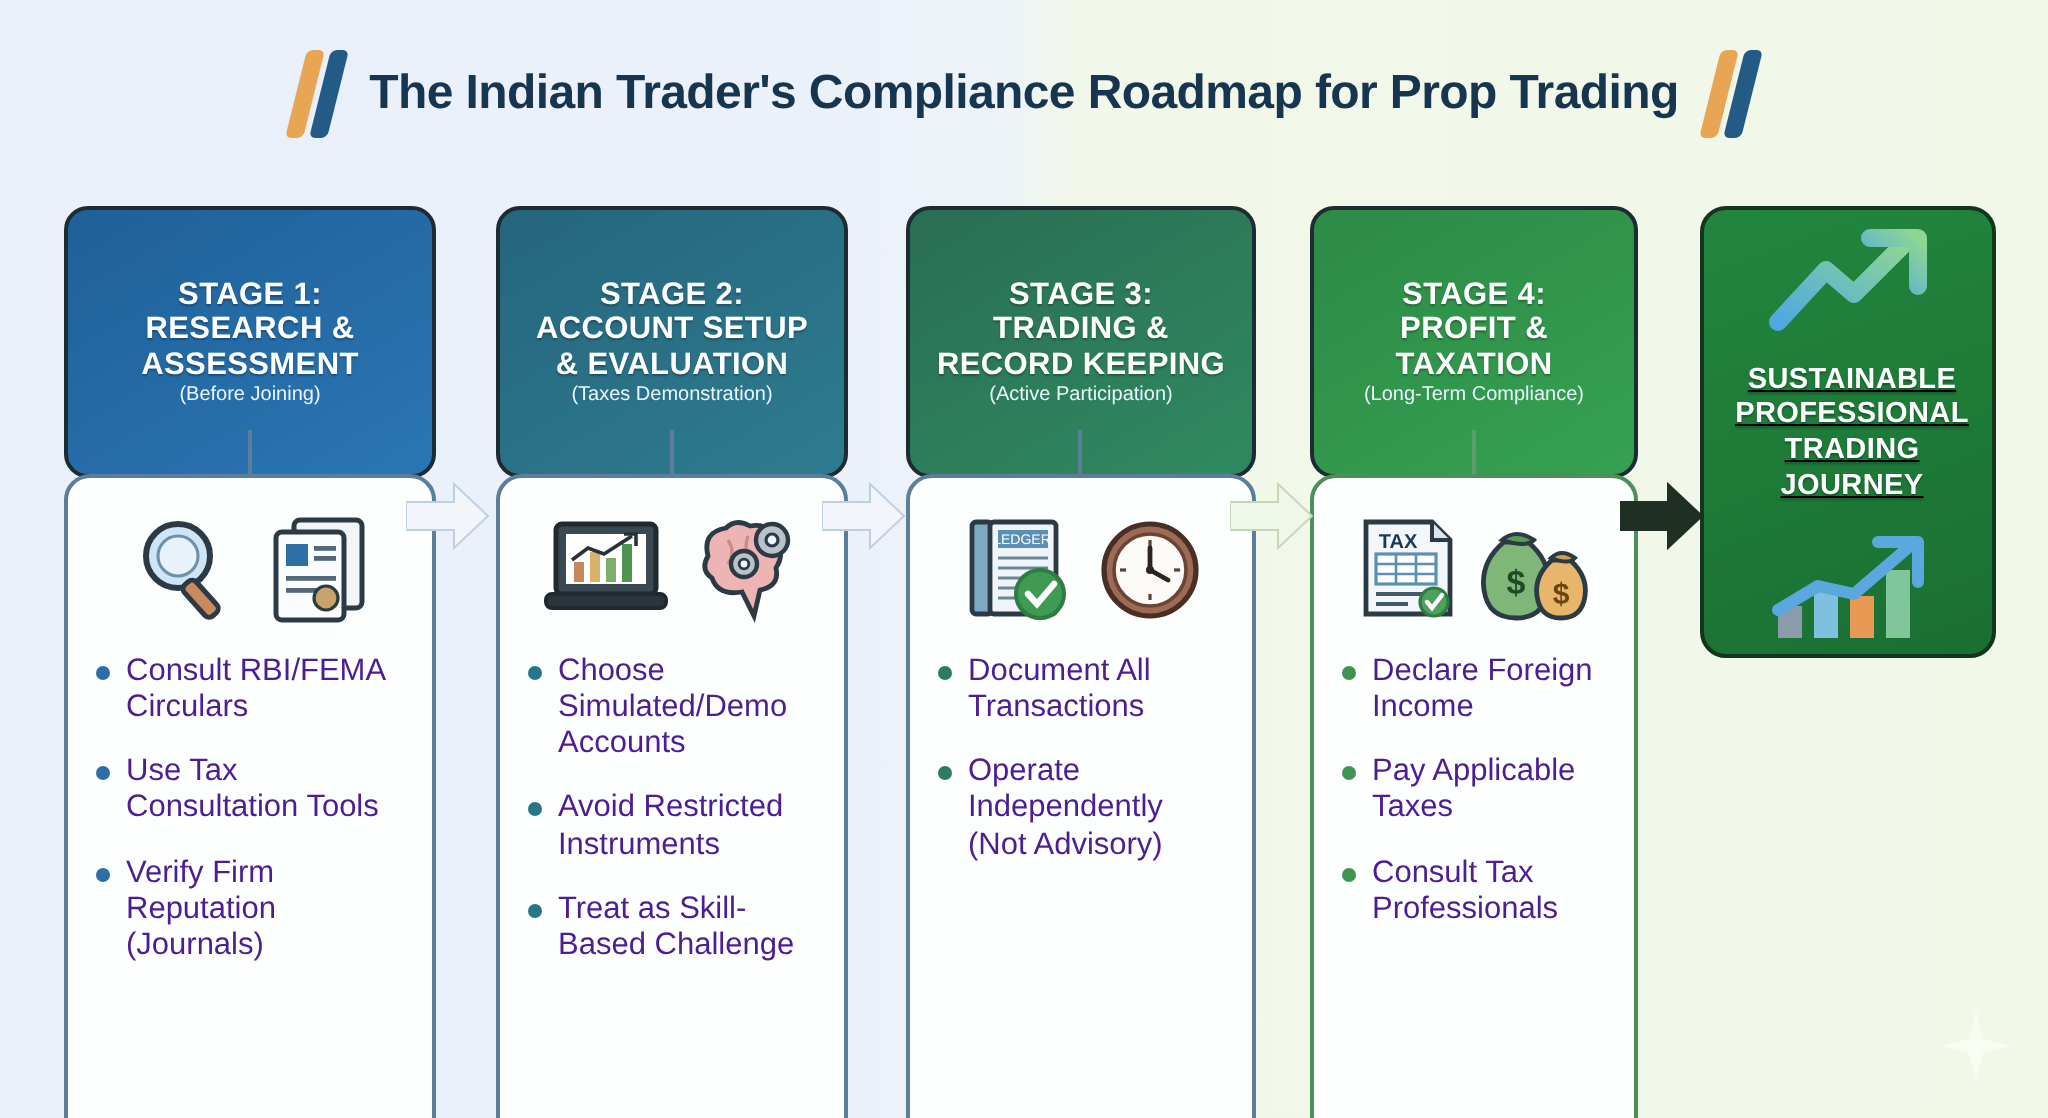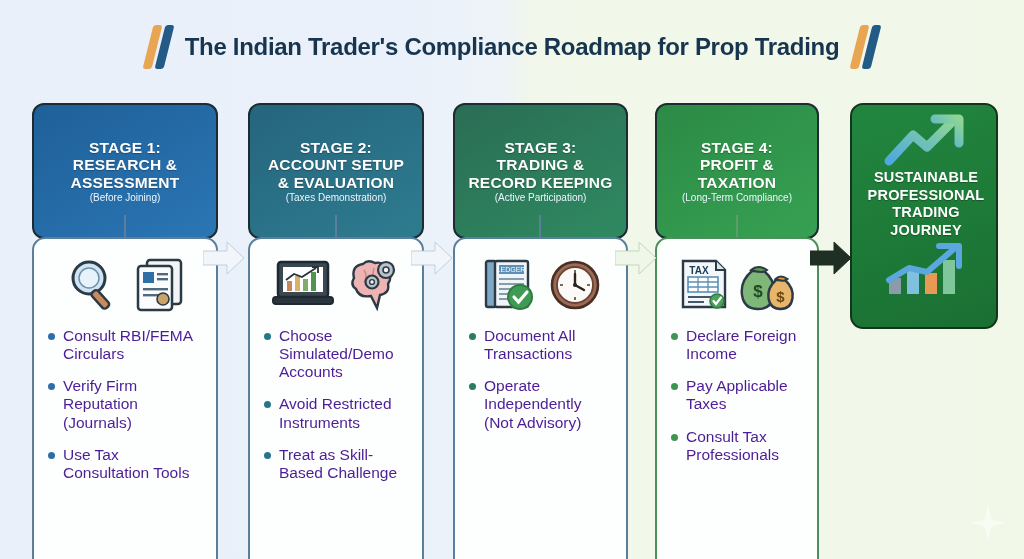--- a/index.html
+++ b/index.html
@@ -88,21 +88,21 @@
     width: 7px; height: 7px; border-radius: 50%;
     background: var(--dot, #2d6ea8);
   }
 
   
   .outcome {
     position: absolute; top: 103px; left: 850px; width: 148px; height: 226px;
     background: linear-gradient(160deg, #22863f 0%, #1d7a37 55%, #1a6f33 100%);
     border: 2px solid #14351d; border-radius: 13px;
     display: flex; flex-direction: column; align-items: center;
-    justify-content: flex-start; padding: 8px 2px 6px 6px;
+    justify-content: space-between; padding: 8px 2px 6px 6px; text-decoration: underline;
   }
   .outcome .otext {
     font-size: 14.5px; font-weight: bold; color: #ffffff;
     text-align: center; line-height: 1.22; text-transform: uppercase;
     letter-spacing: .2px; text-shadow: 0 1px 1px rgba(0,0,0,.3);
   }
 </style>
 </head>
 <body>
 
@@ -151,22 +151,22 @@
         <rect x="10" y="16" width="11" height="11" fill="#2f6fa8"></rect>
         <rect x="24" y="17" width="11" height="2.4" fill="#51697a"></rect>
         <rect x="24" y="22" width="11" height="2.4" fill="#51697a"></rect>
         <rect x="10" y="32" width="25" height="2.4" fill="#51697a"></rect>
         <rect x="10" y="38" width="18" height="2.4" fill="#51697a"></rect>
         <circle cx="30" cy="43" r="6" fill="#c9a46a" stroke="#2b3a45" stroke-width="1.6"></circle>
       </svg>
     </div>
     <ul class="bullets" style="--dot:#2d6ea8;">
       <li>Consult RBI/FEMA Circulars</li>
+      <li>Use Tax Consultation Tools</li>
       <li>Verify Firm Reputation (Journals)</li>
-      <li>Use Tax Consultation Tools</li>
     </ul>
   </div>
 
   <div class="hdr" style="left:248px;width:176px;background:linear-gradient(150deg,#25657d,#2e7c8f);">
     <div class="main">
       <span>STAGE 2:</span><br>
       <span>ACCOUNT SETUP</span><br>
       <span>&amp; EVALUATION</span>
     </div>
     <div class="sub">(Taxes Demonstration)</div>

